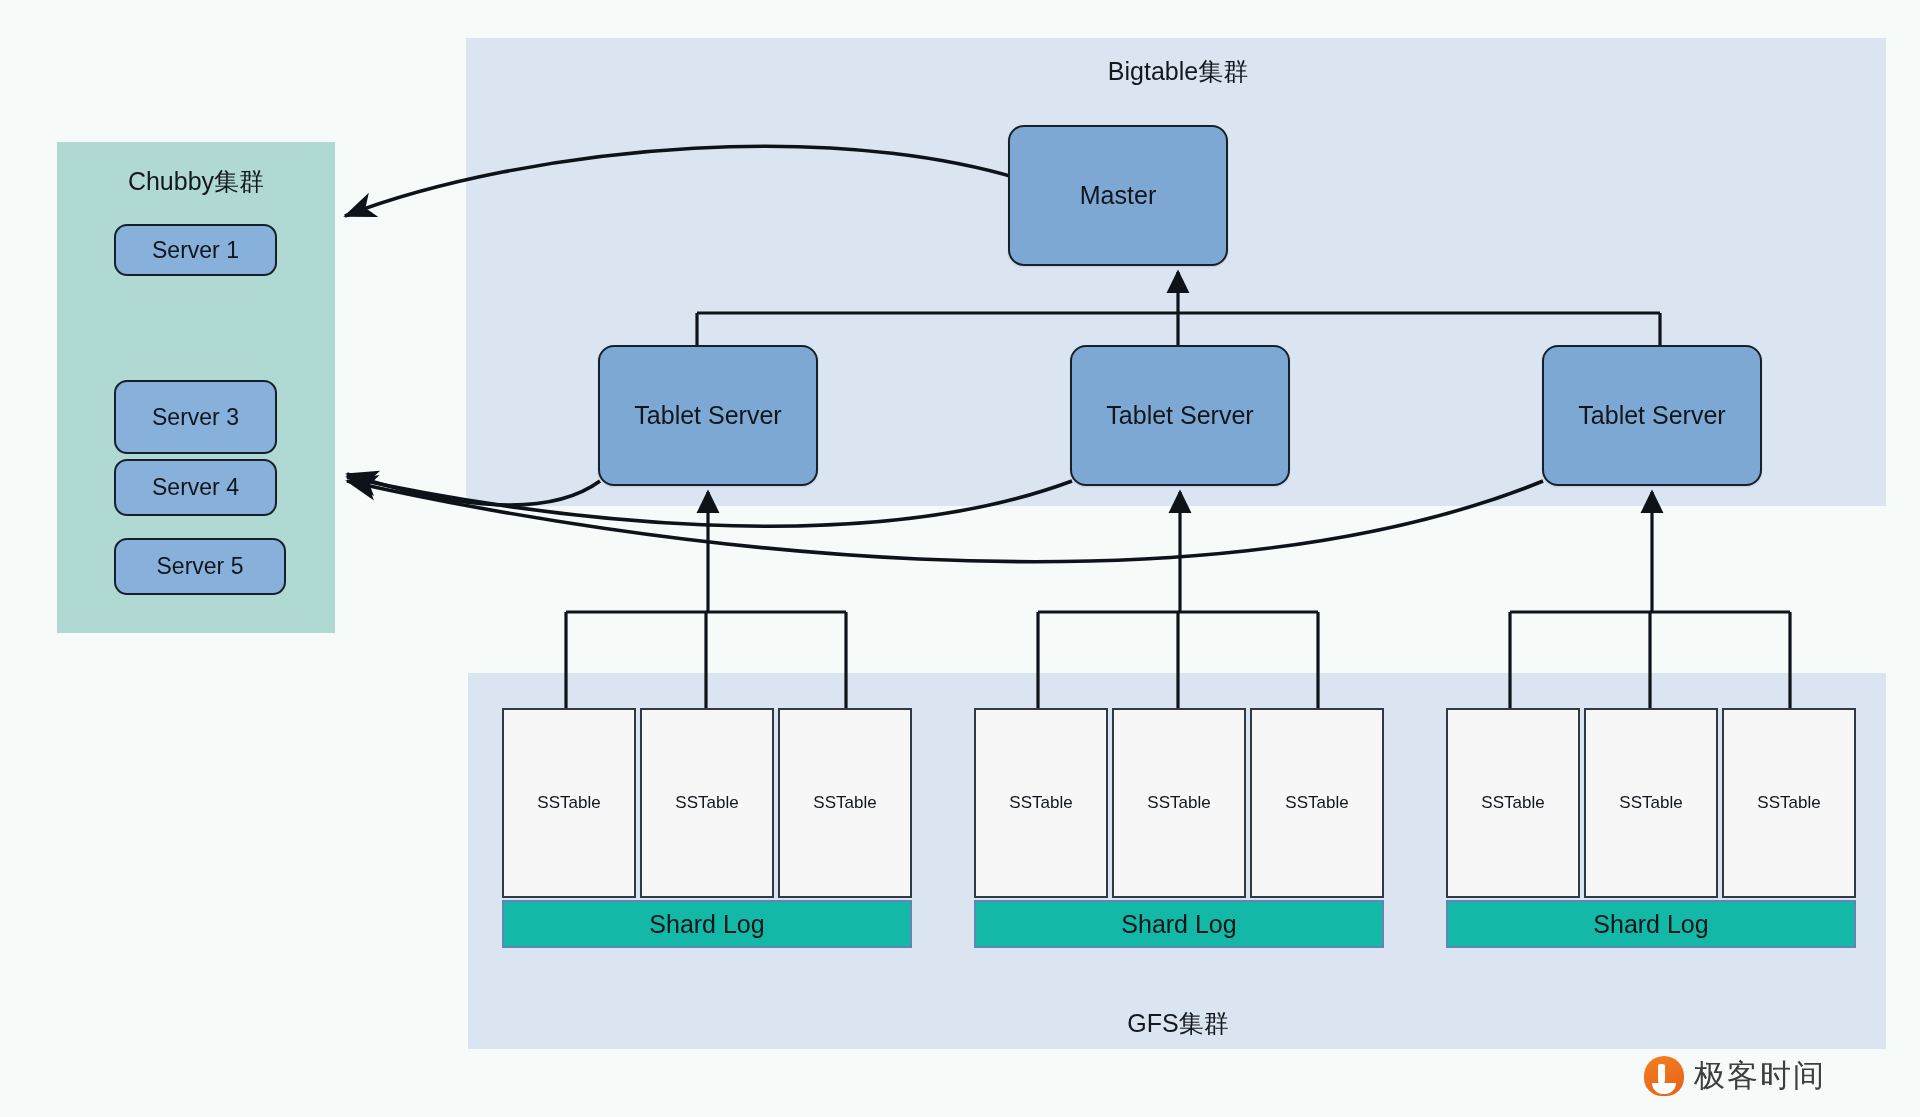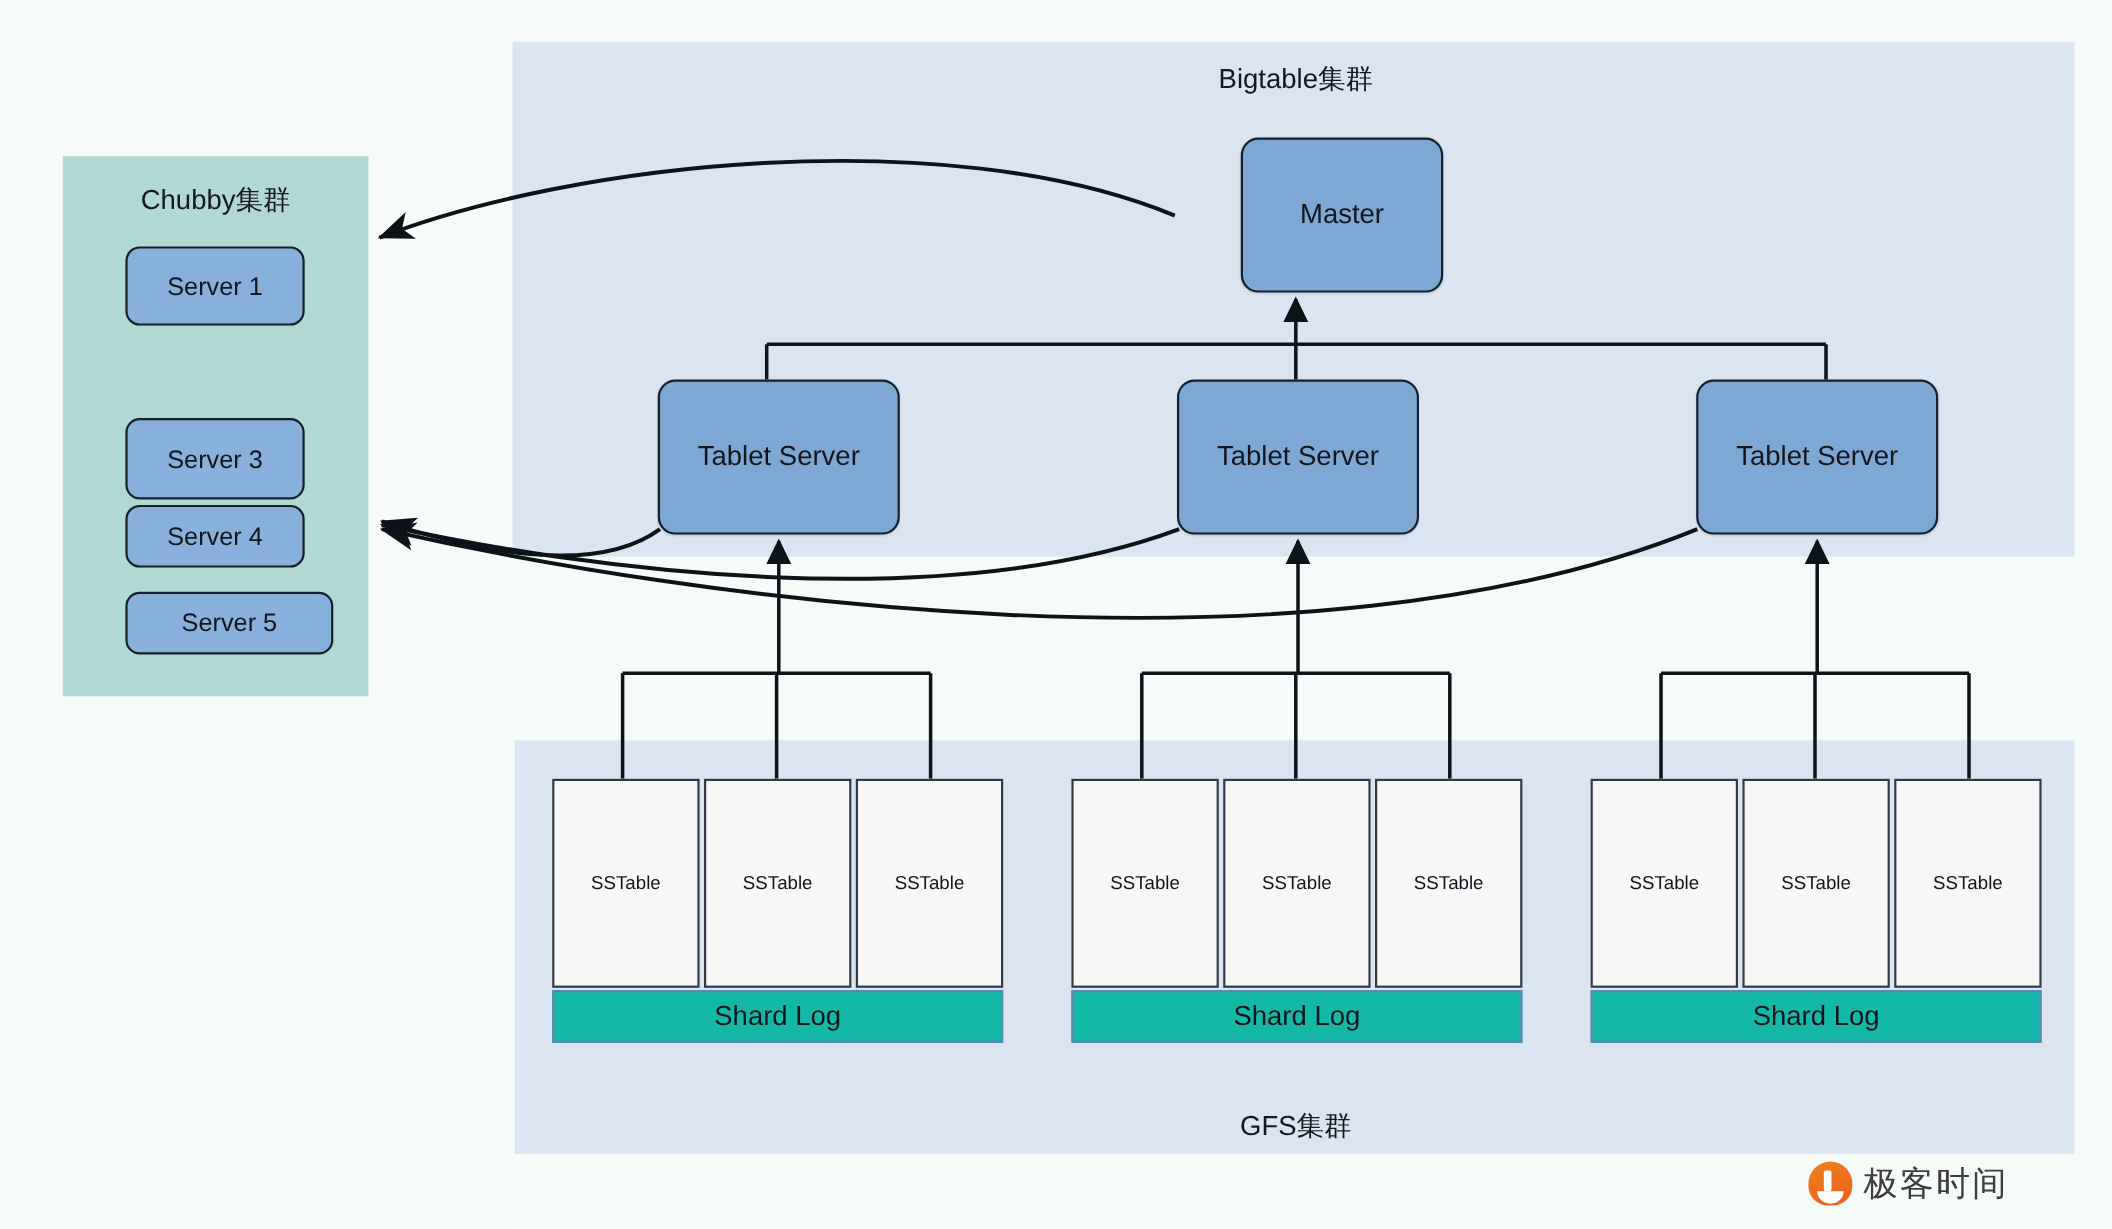--- a/index.html
+++ b/index.html
@@ -162,26 +162,26 @@
       <path d="M1652,612 L1652,492" marker-end="url(#arrowTri)"></path>
     </g>
   </svg>
 
   <div class="panel-title" style="left:978px; top:55px; width:400px;">Bigtable集群</div>
 
   <div class="panel-title" style="left:978px; top:1007px; width:400px;">GFS集群</div>
 
   <div class="panel-title" style="left:57px; top:165px; width:278px;">Chubby集群</div>
 
-  <div class="node chubby-server" style="left:114px; top:224px; width:163px; height:72px;">Server 1</div>
+  <div class="node chubby-server" style="left:114px; top:224px; width:163px; height:52px;">Server 1</div>
   <div class="node chubby-server" style="left:114px; top:380px; width:163px; height:74px;">Server 3</div>
   <div class="node chubby-server" style="left:114px; top:459px; width:163px; height:57px;">Server 4</div>
-  <div class="node chubby-server" style="left:114px; top:538px; width:189px; height:57px;">Server 5</div>
-
-  <div class="node node-round" style="left:1128px; top:125px; width:184px; height:141px;">Master</div>
+  <div class="node chubby-server" style="left:114px; top:538px; width:172px; height:57px;">Server 5</div>
+
+  <div class="node node-round" style="left:1008px; top:125px; width:220px; height:141px;">Master</div>
 
   <div class="node node-round" style="left:598px; top:345px; width:220px; height:141px;">Tablet Server</div>
   <div class="node node-round" style="left:1070px; top:345px; width:220px; height:141px;">Tablet Server</div>
   <div class="node node-round" style="left:1542px; top:345px; width:220px; height:141px;">Tablet Server</div>
 
   <div class="node sstable" style="left:502px; top:708px; width:134px; height:190px;">SSTable</div>
   <div class="node sstable" style="left:640px; top:708px; width:134px; height:190px;">SSTable</div>
   <div class="node sstable" style="left:778px; top:708px; width:134px; height:190px;">SSTable</div>
   <div class="node shardlog" style="left:502px; top:900px; width:410px; height:48px;">Shard Log</div>
 

